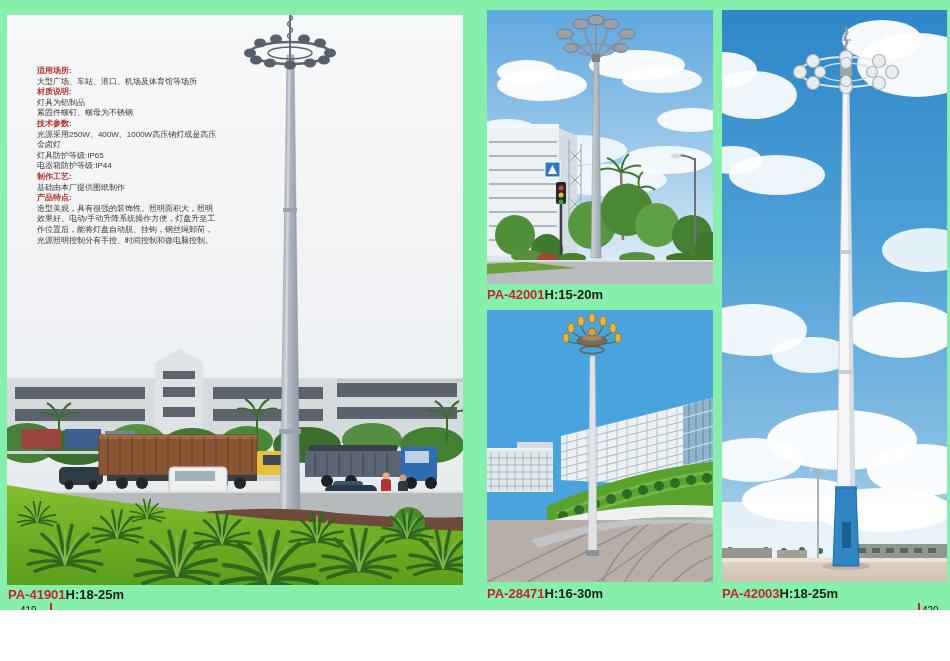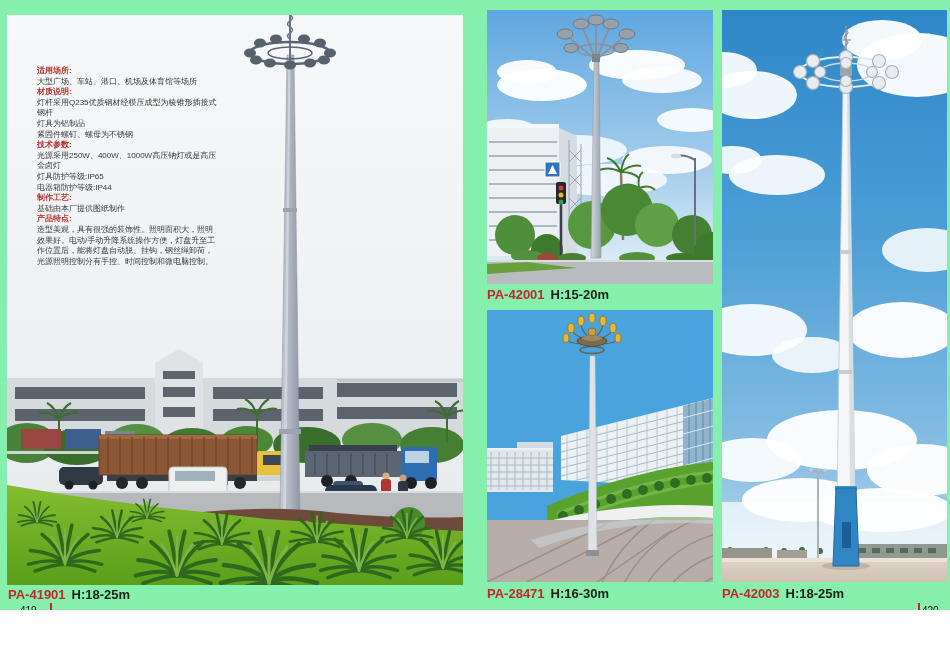--- a/index.html
+++ b/index.html
@@ -7,21 +7,21 @@
   .sheet{position:relative;width:950px;height:610px;background:#86efac;overflow:hidden;}
   .photo{position:absolute;overflow:hidden;background:#fff;}
   .photo svg{display:block;}
   
   .specs{position:absolute;left:37px;top:66px;width:182px;font-size:8px;line-height:10.6px;color:#3a3a3a;}
   .spec-h{color:#b8322c;font-weight:bold;}
   .spec-l{color:#3a3a3a;}
   
   .caption{position:absolute;font-size:13px;font-weight:bold;white-space:nowrap;}
   .caption .model{color:#c1272d;}
-  .caption .ht{color:#1d1d1b;margin-left:6px;}
+  .caption .ht{color:#1d1d1b;}
   
   .footer{position:absolute;height:46px;}
   .footer .pagenum{position:absolute;font-size:10px;font-weight:normal;color:#111;}
   .footer .vline{position:absolute;width:2px;background:#c1272d;}
   .footer .slogan{position:absolute;font-size:11px;font-weight:bold;color:#c1272d;letter-spacing:.5px;white-space:nowrap;}
   .footer .hline{position:absolute;height:1px;background:#c1272d;}
 </style>
 </head>
 <body>
 
@@ -234,21 +234,20 @@
           <use href="#agv" transform="translate(352,553) scale(1.2)"></use>
           <use href="#agv" transform="translate(436,551) scale(1.1)"></use>
         </g>
       </svg>
     </figure>
 
     <div class="specs">
       <div class="spec-h">适用场所:</div>
       <div class="spec-l">大型广场、车站、港口、机场及体育馆等场所</div>
       <div class="spec-h">材质说明:</div>
-      <div class="spec-l">灯杆采用Q235优质钢材经模压成型为棱锥形插接式钢杆</div>
       <div class="spec-l">灯具为铝制品</div>
       <div class="spec-l">紧固件螺钉、螺母为不锈钢</div>
       <div class="spec-h">技术参数:</div>
       <div class="spec-l">光源采用250W、400W、1000W高压钠灯或是高压金卤灯</div>
       <div class="spec-l">灯具防护等级:IP65</div>
       <div class="spec-l">电器箱防护等级:IP44</div>
       <div class="spec-h">制作工艺:</div>
       <div class="spec-l">基础由本厂提供图纸制作</div>
       <div class="spec-h">产品特点:</div>
       <div class="spec-l">造型美观，具有很强的装饰性。照明面积大，照明效果好。电动/手动升降系统操作方便，灯盘升至工作位置后，能将灯盘自动脱、挂钩，钢丝绳卸荷，光源照明控制分有手控、时间控制和微电脑控制。</div>

